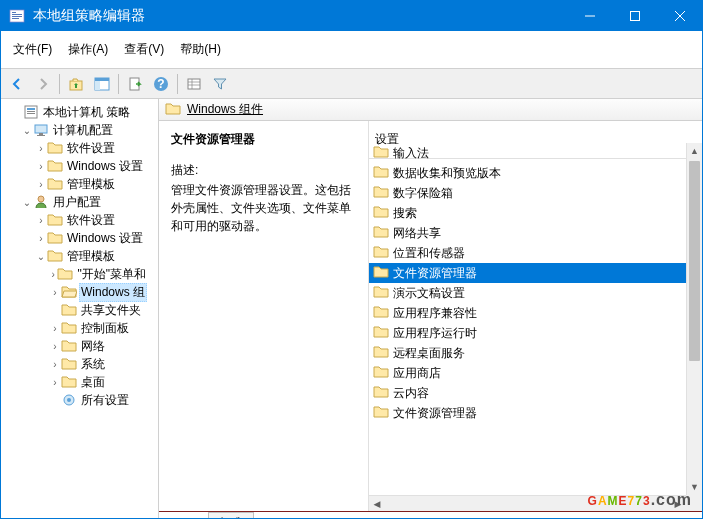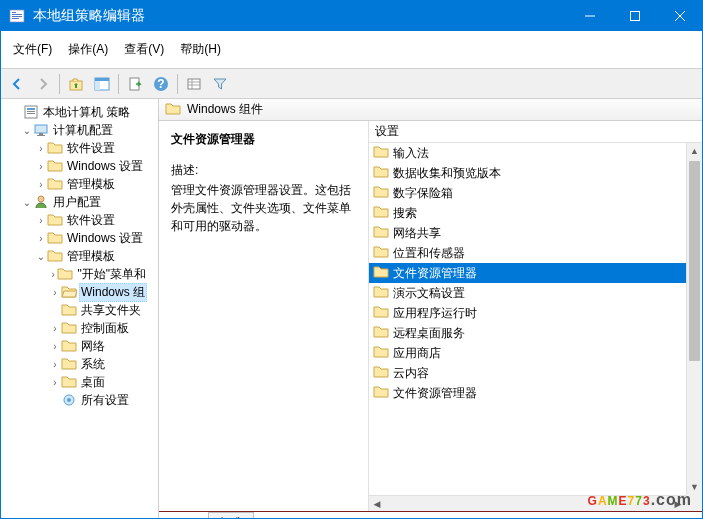--- a/index.html
+++ b/index.html
@@ -15,29 +15,29 @@
 .tbtn { width: 24px; height: 24px; display: flex; align-items: center; justify-content: center; border: 1px solid transparent; }
 .tsep { width: 1px; height: 20px; background: #c0c0c0; margin: 0 2px; }
 .main { display: flex; height: 435px; }
 .tree { width: 158px; border-right: 1px solid #d0d0d0; overflow: hidden; padding: 4px 10px; background: #fff; }
 .tree-item { display: flex; align-items: center; height: 18px; white-space: nowrap; }
 .tree-item .exp { width: 12px; text-align: center; color: #666; font-size: 10px; }
 .tree-item .ico { width: 16px; height: 16px; margin-right: 2px; display: inline-flex; align-items: center; justify-content: center; }
 .tree-item.selected .lbl { background: #cce8ff; border: 1px dotted #99d1ff; padding: 0 1px; }
 .tree-item .lbl { padding: 0 2px; }
 .content { flex: 1; display: flex; flex-direction: column; }
-.content-header { height: 22px; background: linear-gradient(#fdfdfd,#f0f0f0); border-bottom: 1px solid #d0d0d0; display: flex; align-items: center; padding: 0 6px; }
+.content-header { height: 22px; background: linear-gradient(#fdfdfd,#f0f0f0); border-bottom: 1px solid #d0d0d0; display: flex; align-items: center; padding: 0 6px; text-decoration: underline; }
 .content-header .ico { width: 16px; height: 16px; margin-right: 6px; }
 .content-body { flex: 1; display: flex; border-bottom: 1px solid #7f1d1d; overflow: hidden; }
 .desc-pane { width: 210px; padding: 10px 12px; border-right: 1px solid #e0e0e0; }
 .desc-pane h3 { font-size: 12px; font-weight: bold; margin-bottom: 14px; }
 .desc-pane .dlabel { margin-bottom: 2px; }
 .desc-pane .dtext { line-height: 1.5; }
 .list-pane { flex: 1; position: relative; overflow: hidden; }
-.list-header { height: 22px; border-bottom: 1px solid #e0e0e0; display: flex; align-items: center; padding: 0 6px; background: #fff; }
+.list-header { height: 38px; border-bottom: 1px solid #e0e0e0; display: flex; align-items: center; padding: 0 6px; background: #fff; }
 .list-items { position: absolute; top: 22px; left: 0; right: 16px; bottom: 16px; overflow: hidden; }
 .list-item { height: 20px; display: flex; align-items: center; padding: 0 4px; }
 .list-item .ico { width: 16px; height: 16px; margin-right: 4px; }
 .list-item.selected { background: #0078d7; color: #fff; }
 .vscroll { position: absolute; right: 0; top: 22px; bottom: 16px; width: 16px; background: #f0f0f0; border-left: 1px solid #e0e0e0; }
 .vscroll .arrow { height: 16px; display: flex; align-items: center; justify-content: center; color: #606060; font-size: 9px; }
 .vscroll .thumb { position: absolute; left: 2px; right: 2px; top: 18px; height: 200px; background: #c0c0c0; border-radius: 1px; }
 .hscroll { position: absolute; left: 0; right: 16px; bottom: 0; height: 16px; background: #f0f0f0; border-top: 1px solid #e0e0e0; }
 .hscroll .arrow { position: absolute; top:0; width: 16px; height: 100%; display: flex; align-items: center; justify-content: center; color: #606060; font-size: 9px;}
 .hscroll .arrow.l{left:0}.hscroll .arrow.r{right:0}
@@ -369,20 +369,26 @@
             <div class="list-item">
               <span class="ico"><svg class="folder-svg" viewBox="0 0 16 14">
                   <path d="M1 3v9h14V4H8L6 2H1z" fill="#ffe9a8" stroke="#caa94c"></path>
                 </svg></span>
               <span>演示文稿设置</span>
             </div>
             <div class="list-item">
               <span class="ico"><svg class="folder-svg" viewBox="0 0 16 14">
                   <path d="M1 3v9h14V4H8L6 2H1z" fill="#ffe9a8" stroke="#caa94c"></path>
                 </svg></span>
+              <span>应用程序兼容性</span>
+            </div>
+            <div class="list-item">
+              <span class="ico"><svg class="folder-svg" viewBox="0 0 16 14">
+                  <path d="M1 3v9h14V4H8L6 2H1z" fill="#ffe9a8" stroke="#caa94c"></path>
+                </svg></span>
               <span>应用程序运行时</span>
             </div>
             <div class="list-item">
               <span class="ico"><svg class="folder-svg" viewBox="0 0 16 14">
                   <path d="M1 3v9h14V4H8L6 2H1z" fill="#ffe9a8" stroke="#caa94c"></path>
                 </svg></span>
               <span>远程桌面服务</span>
             </div>
             <div class="list-item">
               <span class="ico"><svg class="folder-svg" viewBox="0 0 16 14">

